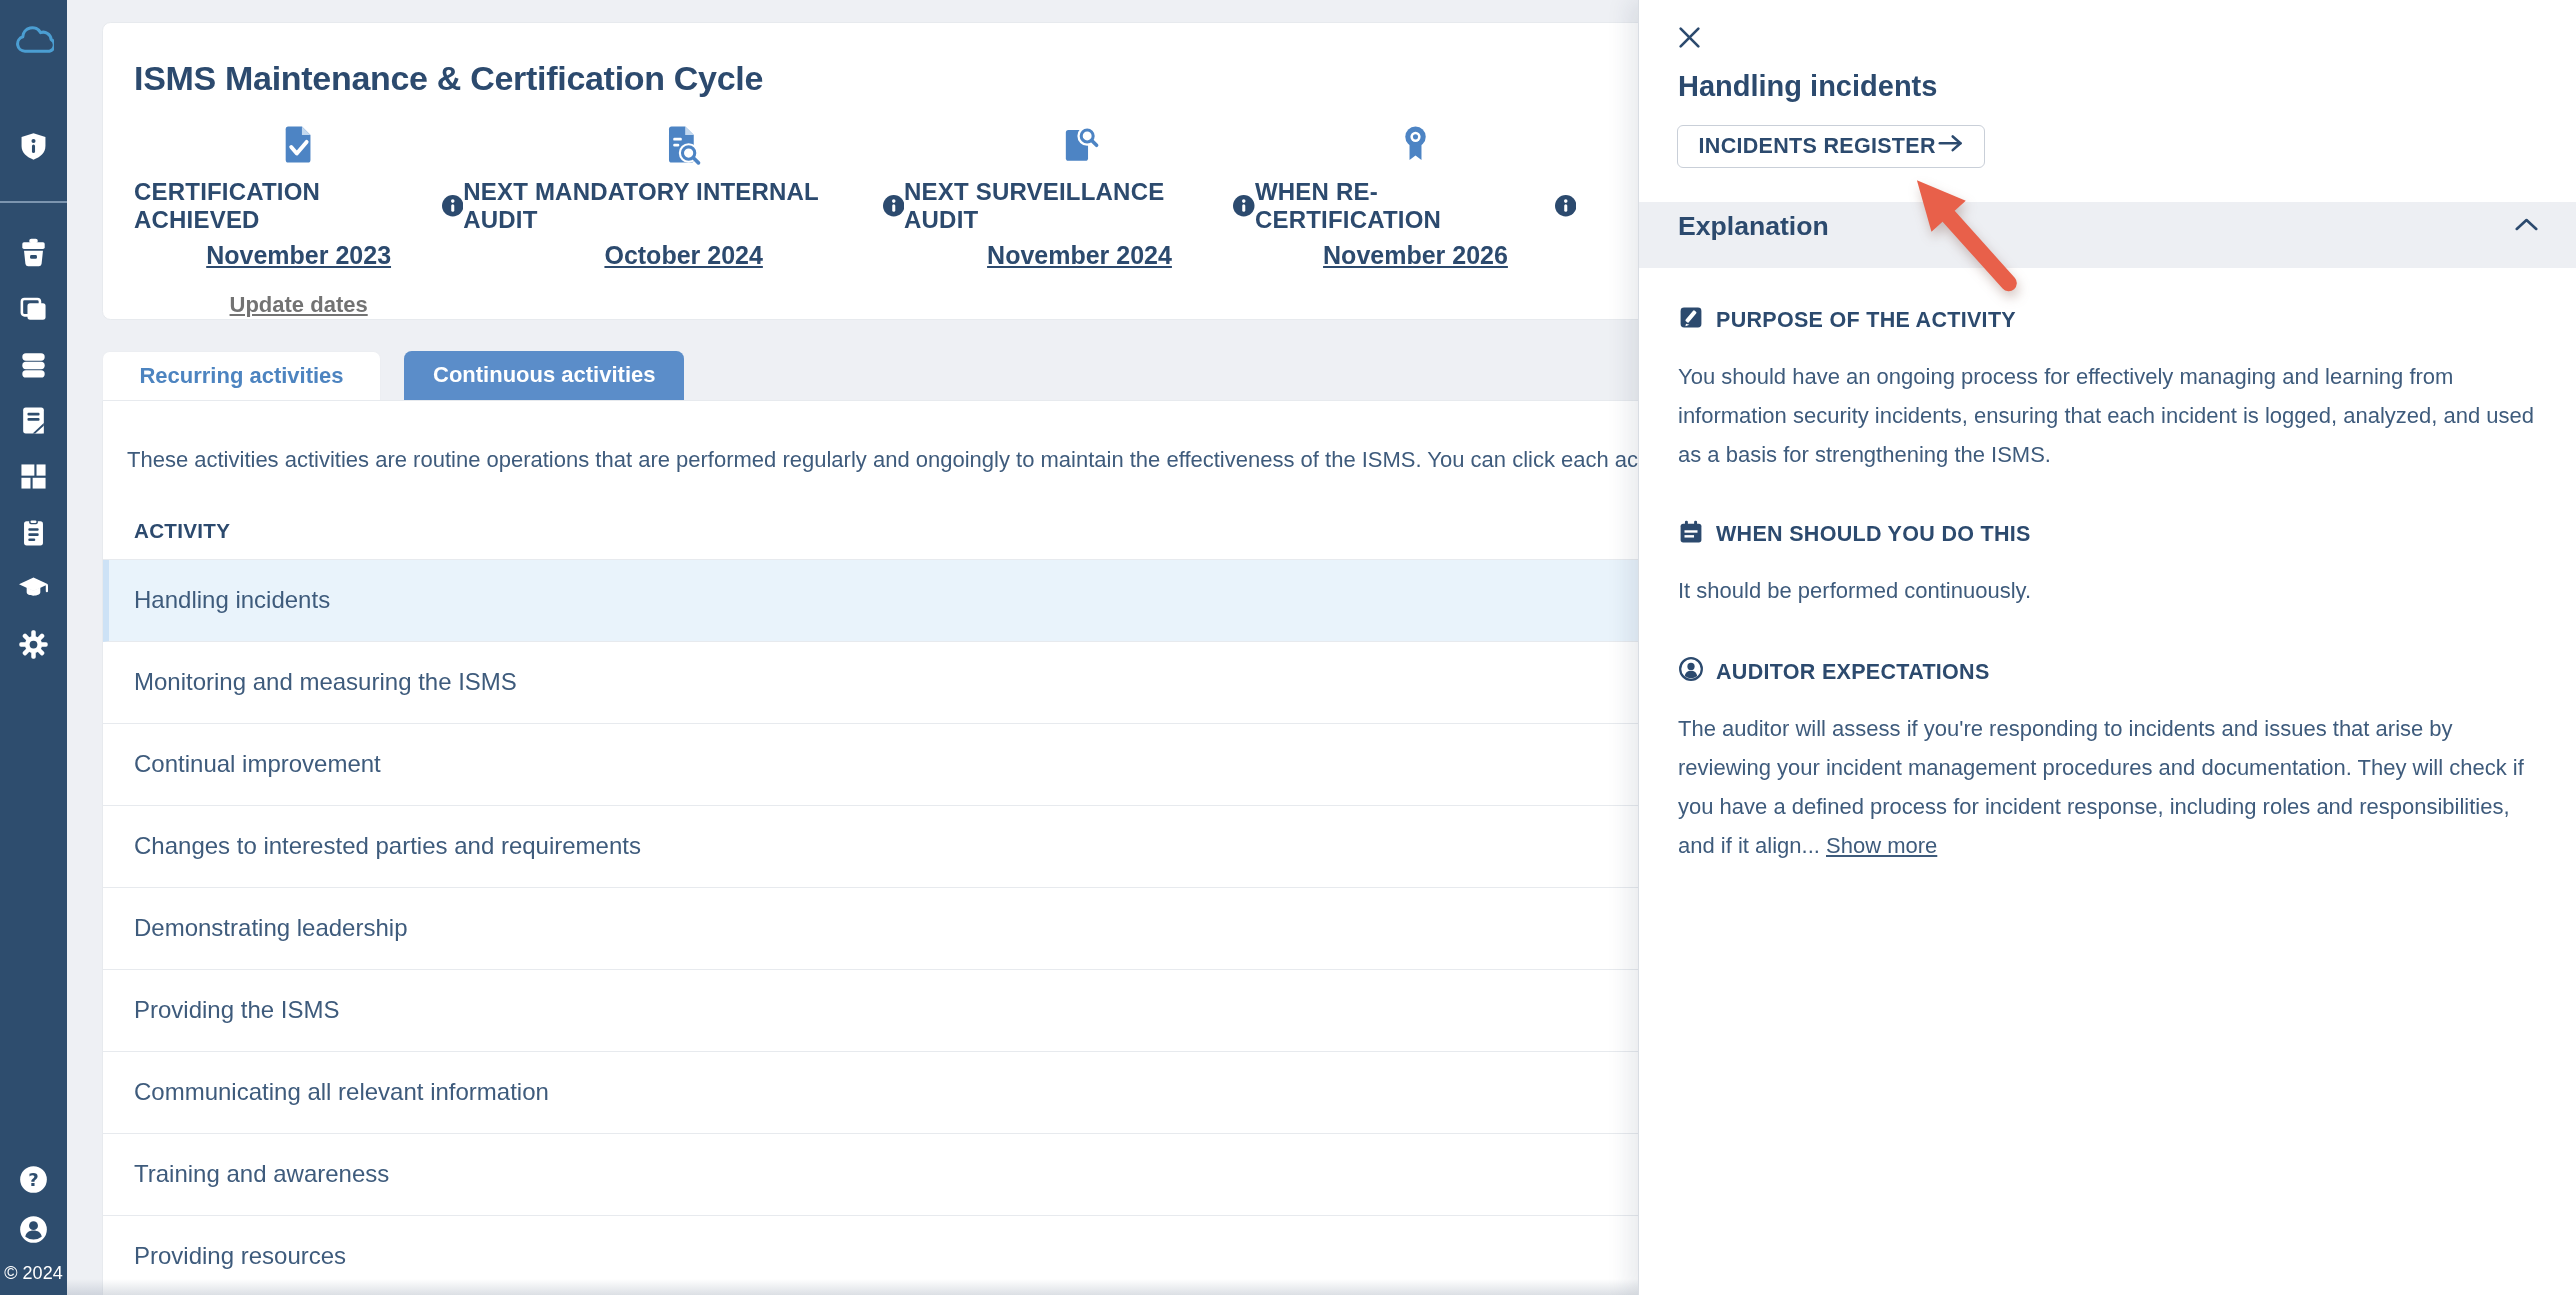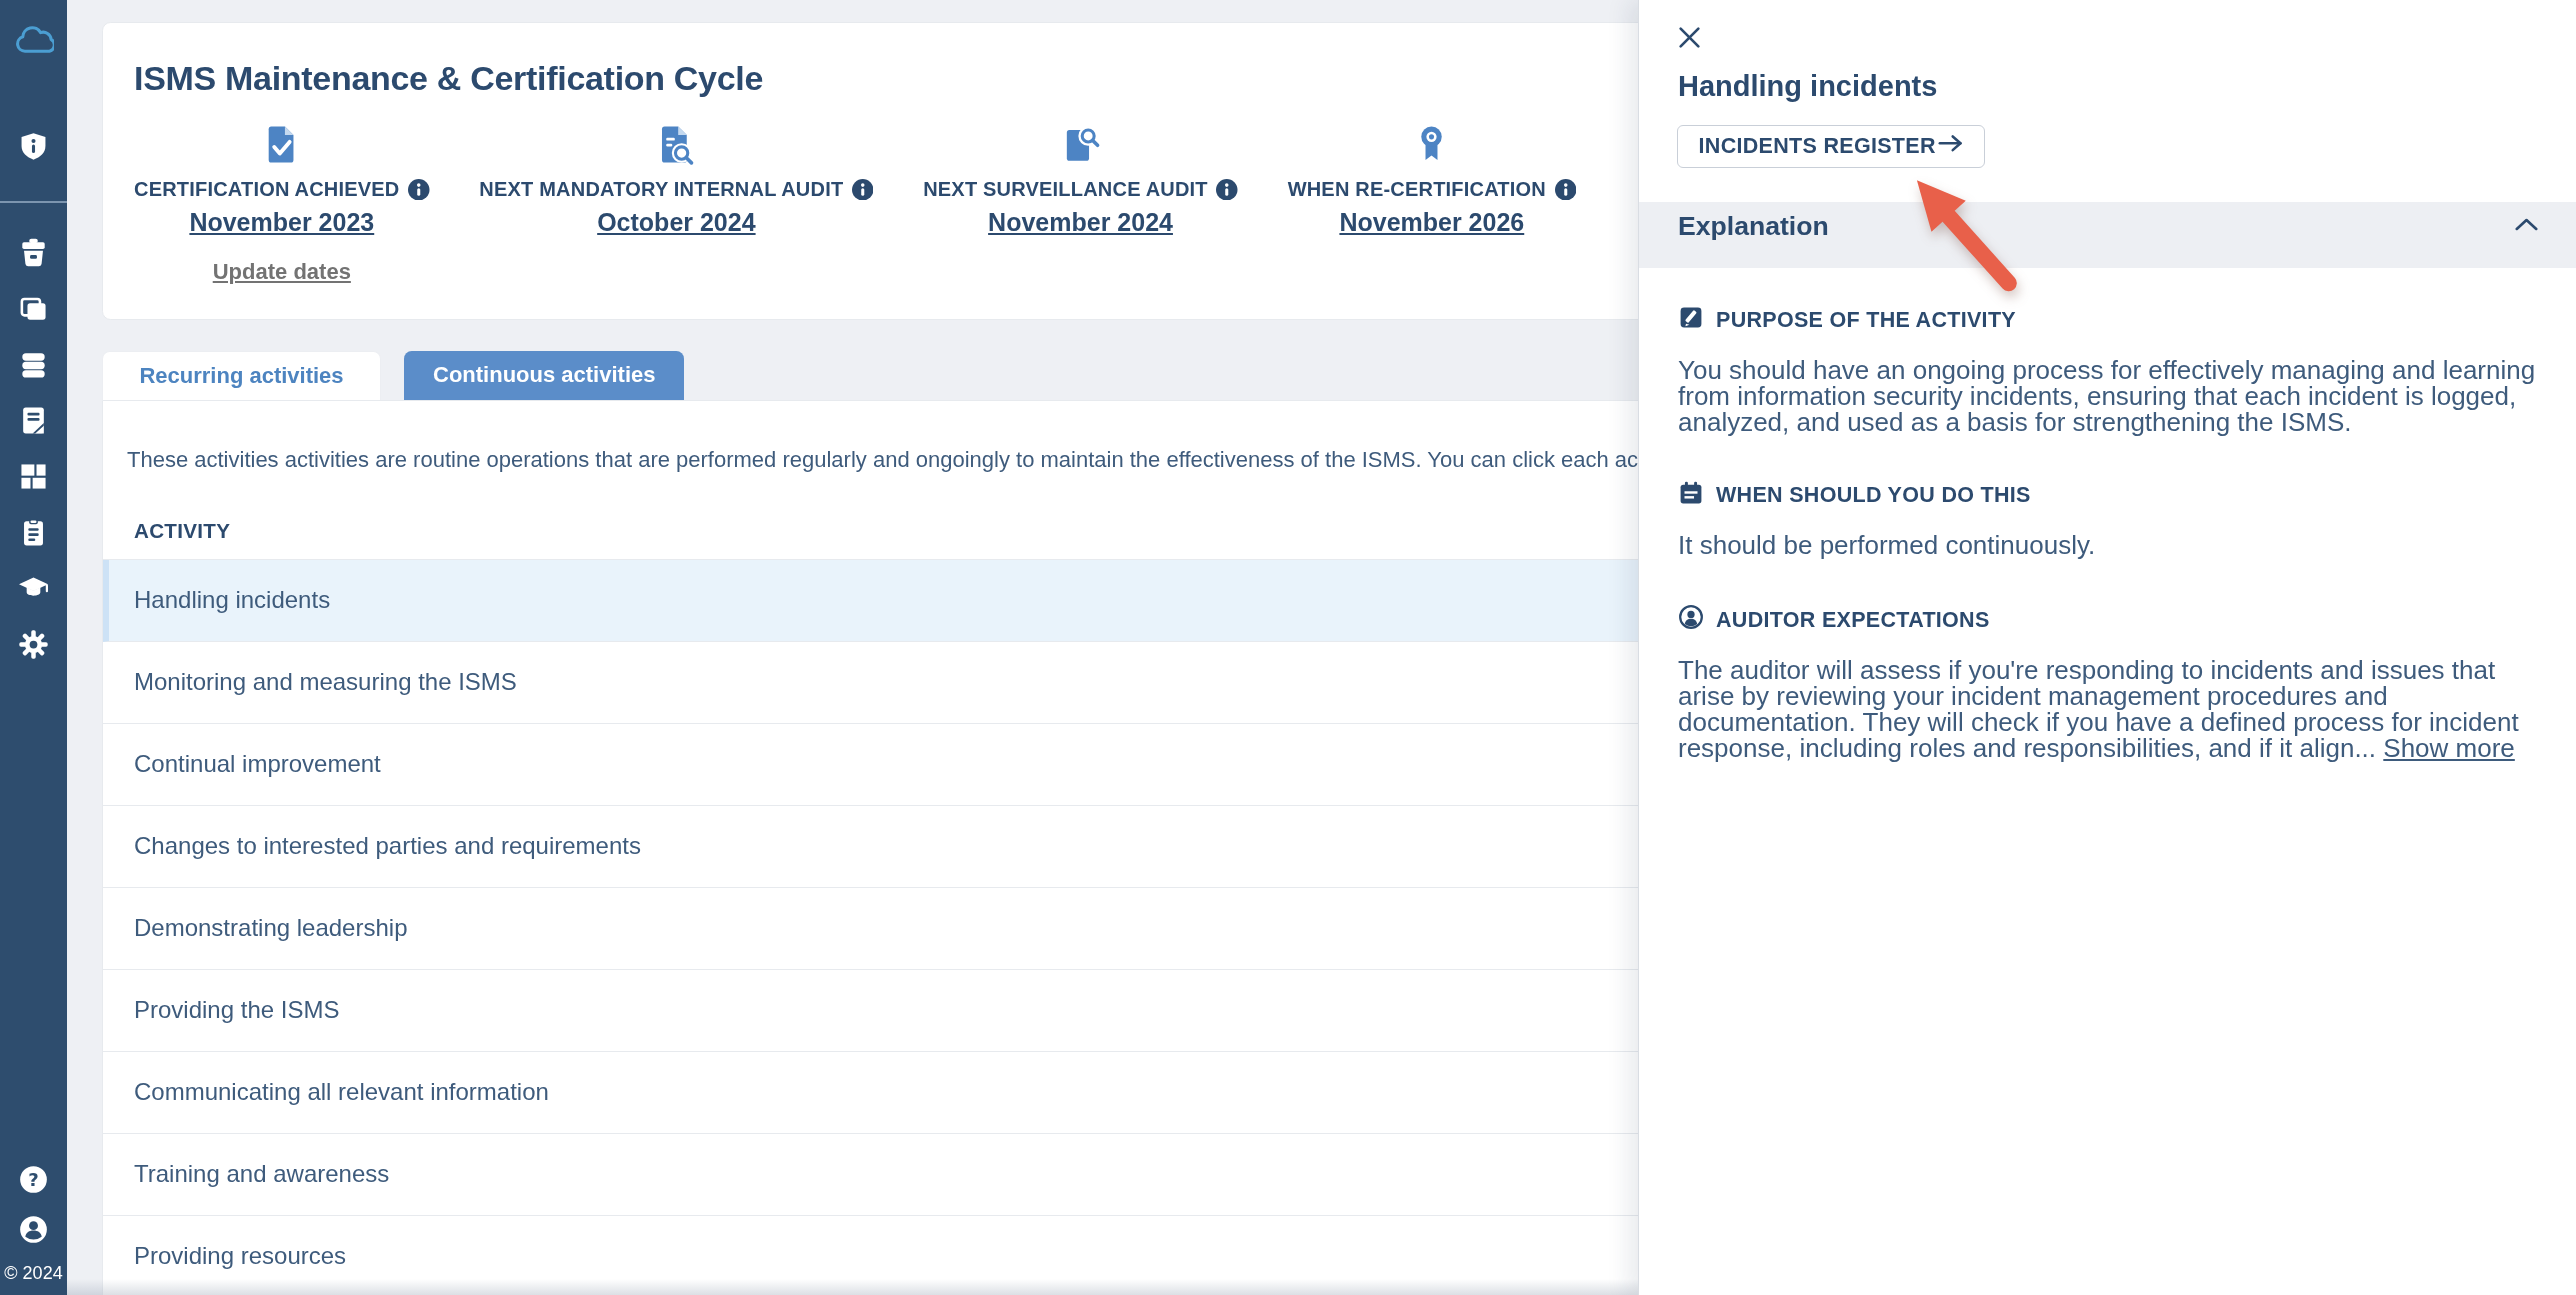--- a/index.html
+++ b/index.html
@@ -20,21 +20,21 @@
 
   
   .content { position:absolute; left:67px; top:0; right:0; bottom:0; background:#eef0f4; padding:21.5px 0 0 35px; }
   .card { background:#fff; border:0.9px solid #e7eaee; border-radius:8.6px; width:2434px; }
   .card-top { padding:36px 31px 39px 31px; height:298px; }
   .page-title { color:#2c4a6e; font-size:34px; font-weight:700; letter-spacing:-0.3px; }
   .milestones { margin-top:26px; width:1442px; display:flex; justify-content:space-between; }
   .milestone { display:flex; flex-direction:column; align-items:center; }
   .m-icon { height:41px; display:flex; align-items:flex-end; }
   .m-label-row { margin-top:13.7px; display:flex; align-items:center; gap:8.6px; }
-  .m-label { color:#2c4a6e; font-size:20px; font-weight:600; letter-spacing:0.2px; }
+  .m-label { color:#2c4a6e; font-size:24px; font-weight:600; letter-spacing:0.2px; }
   .info-dot { width:21.5px; height:21.5px; display:inline-flex; cursor:pointer; }
   .m-date { margin-top:6.9px; color:#2c4a6e; font-size:25px; font-weight:700; text-decoration:underline; cursor:pointer; }
   .update-link { margin-top:22px; color:#737373; font-size:22px; font-weight:700; text-decoration:underline; cursor:pointer; }
 
   .tabs { display:flex; gap:23px; margin-top:31px; height:49px; }
   .tab { border:none; border-radius:7.7px 7.7px 0 0; font-size:22px; font-weight:700; padding:0 29px;
          display:flex; align-items:center; justify-content:center; cursor:pointer; min-width:279px; }
   .tab-inactive { background:#fff; color:#4d84c0; border:0.9px solid #eceef2; border-bottom:none; }
   .tab-active { background:#5b8dc9; color:#fff; }
 
@@ -56,21 +56,21 @@
   .panel-title { margin:17px 0 0 39px; color:#2c4a6e; font-size:29px; font-weight:700; }
   .register-btn { margin:22px 0 0 38px; background:#fff; border:0.9px solid #c9cfd8; border-radius:6px;
                   padding:0 20.6px; height:43px; display:inline-flex; align-items:center; gap:2px; cursor:pointer;
                   color:#2c4a6e; font-size:21.5px; font-weight:700; letter-spacing:0.3px; font-family:inherit; }
   .exp-bar { margin-top:34px; height:66px; background:#edeff3; display:flex; align-items:center;
              justify-content:space-between; padding:0 38px 18px 39px; cursor:pointer; }
   .exp-title { color:#2c4a6e; font-size:26.6px; font-weight:700; }
   .sections { padding:0 39px; }
   .sec-head { display:flex; align-items:center; gap:12px; color:#2c4a6e; font-size:21.5px; font-weight:700; letter-spacing:0.3px; }
   .sec-head.s1 { margin-top:36px; } .sec-head.s2 { margin-top:45px; } .sec-head.s3 { margin-top:46px; }
-  .sec-body { margin-top:20.6px; color:#3e5b7c; font-size:26px; line-height:26px; max-width:862px; }
+  .sec-body { margin-top:20.6px; color:#3e5b7c; font-size:22px; line-height:39px; max-width:862px; }
   .show-more { color:#3e5b7c; text-decoration:underline; cursor:pointer; }
   .red-arrow { position:absolute; left:0; top:0; width:446px; height:369px; pointer-events:none; z-index:12;
                filter:drop-shadow(2.6px 6px 6px rgba(110,60,45,.30)); }
 </style>
 </head>
 <body>
 
 <div class="app">
 
   <aside class="sidebar">

